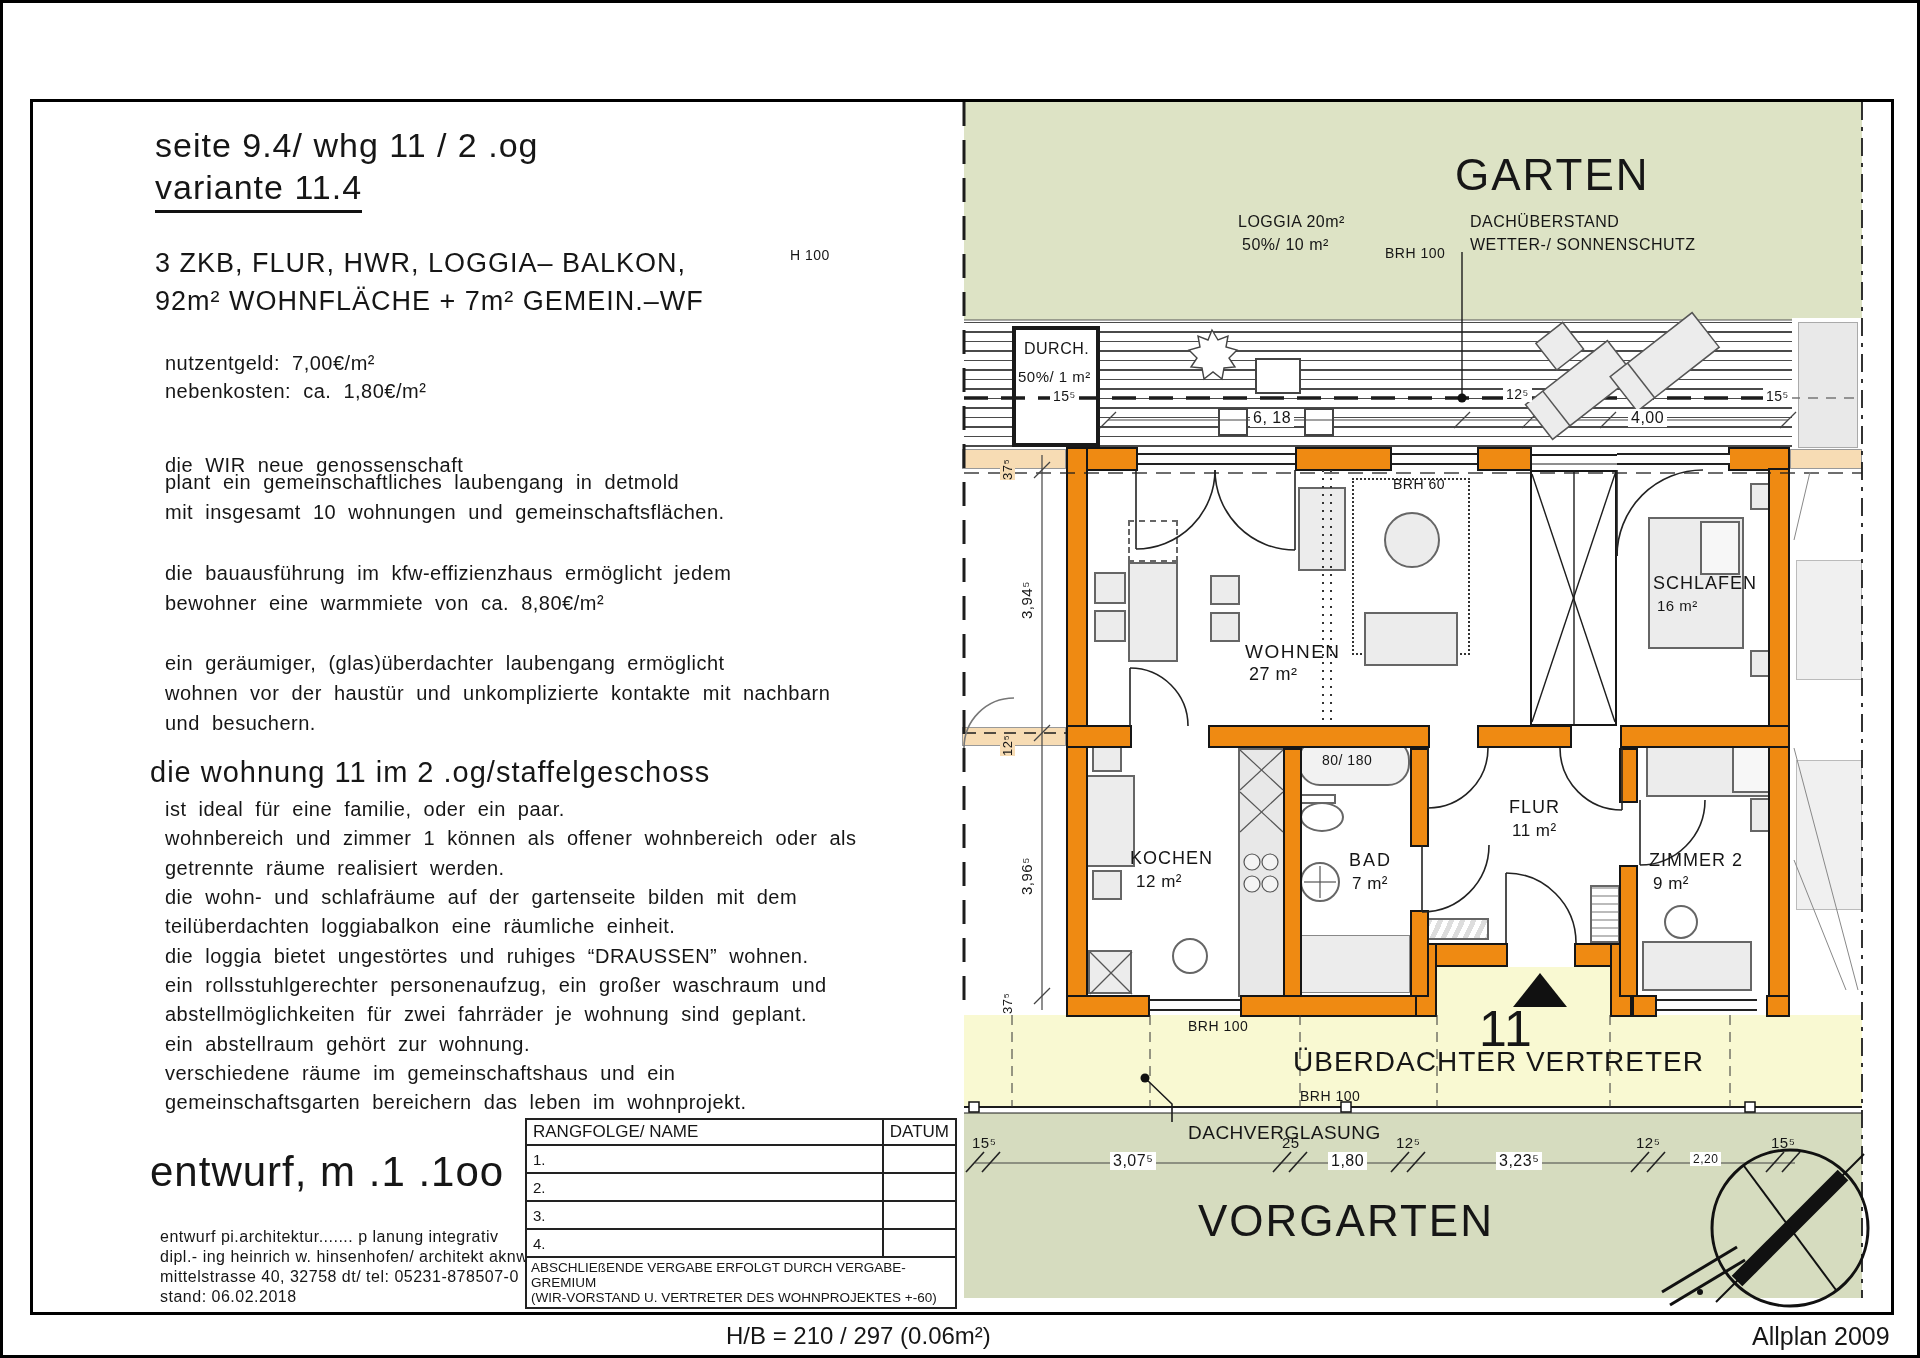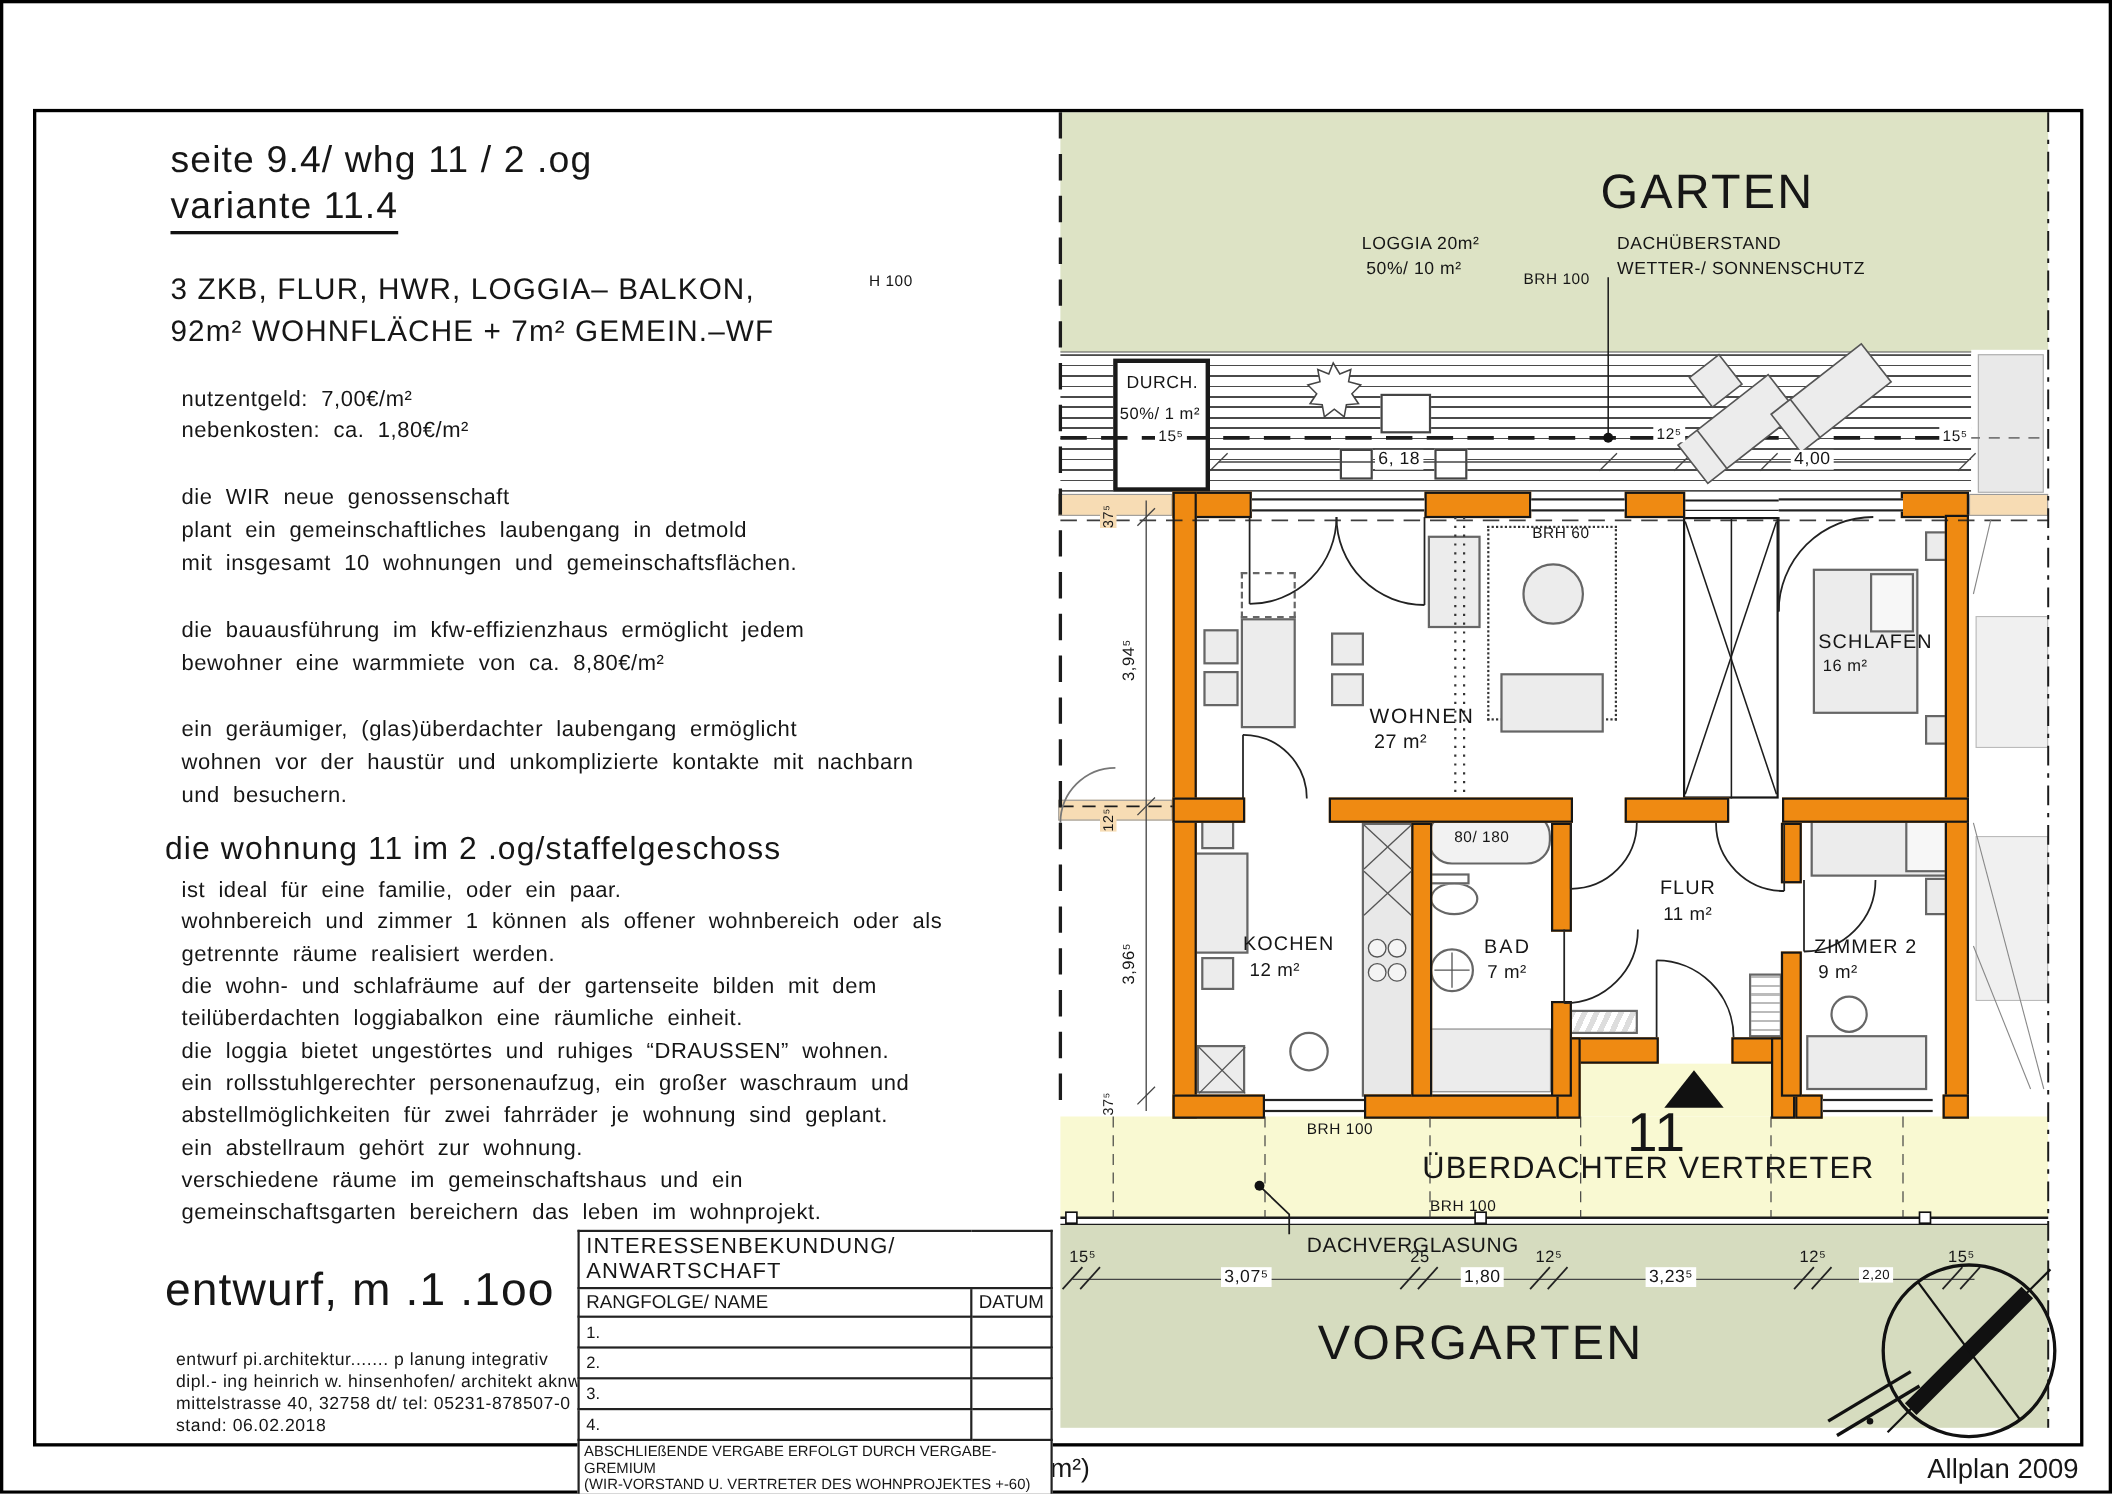--- a/index.html
+++ b/index.html
@@ -240,21 +240,21 @@
     <circle cx="1700" cy="1292" r="3" fill="#111" stroke="none"></circle>
   </g>
 </svg>
 
 <div class="t hand" style="left:155px;top:126px;font-size:34px">seite 9.4/ whg 11 / 2 .og</div>
 <div class="t hand" style="left:155px;top:168px;font-size:34px;border-bottom:3px solid #111;padding-bottom:3px">variante 11.4</div>
 <div class="t hand" style="left:155px;top:248px;font-size:27px">3 ZKB, FLUR, HWR, LOGGIA– BALKON,</div>
 <div class="t hand" style="left:155px;top:286px;font-size:27px">92m² WOHNFLÄCHE + 7m² GEMEIN.–WF</div>
 <div class="t body-t" style="left:165px;top:352px">nutzentgeld:  7,00€/m²</div>
 <div class="t body-t" style="left:165px;top:380px">nebenkosten:  ca. 1,80€/m²</div>
-<div class="t body-t" style="left:165px;top:441px">die WIR neue genossenschaft</div>
+<div class="t body-t" style="left:165px;top:454px">die WIR neue genossenschaft</div>
 <div class="t body-t" style="left:165px;top:471px">plant ein gemeinschaftliches laubengang in detmold</div>
 <div class="t body-t" style="left:165px;top:501px">mit insgesamt 10 wohnungen und gemeinschaftsflächen.</div>
 <div class="t body-t" style="left:165px;top:562px">die bauausführung im kfw-effizienzhaus ermöglicht jedem</div>
 <div class="t body-t" style="left:165px;top:592px">bewohner eine warmmiete von ca. 8,80€/m²</div>
 <div class="t body-t" style="left:165px;top:652px">ein geräumiger, (glas)überdachter laubengang ermöglicht</div>
 <div class="t body-t" style="left:165px;top:682px">wohnen vor der haustür und unkomplizierte kontakte mit nachbarn</div>
 <div class="t body-t" style="left:165px;top:712px">und besuchern.</div>
 <div class="t hand" style="left:150px;top:756px;font-size:29px">die wohnung 11 im 2 .og/staffelgeschoss</div>
 <div class="t body-t" style="left:165px;top:798px">ist ideal für eine familie, oder ein paar.</div>
 <div class="t body-t" style="left:165px;top:827px">wohnbereich und zimmer 1 können als offener wohnbereich oder als</div>
@@ -268,23 +268,20 @@
 <div class="t body-t" style="left:165px;top:1062px">verschiedene räume im gemeinschaftshaus und ein</div>
 <div class="t body-t" style="left:165px;top:1091px">gemeinschaftsgarten bereichern das leben im wohnprojekt.</div>
 <div class="t hand" style="left:150px;top:1148px;font-size:42px">entwurf, m .1 .1oo</div>
 <div class="t" style="left:160px;top:1228px;font-size:16px">entwurf pi.architektur.......  p lanung  integrativ</div>
 <div class="t" style="left:160px;top:1248px;font-size:16px">dipl.- ing heinrich w. hinsenhofen/ architekt aknw</div>
 <div class="t" style="left:160px;top:1268px;font-size:16px">mittelstrasse 40, 32758 dt/ tel: 05231-878507-0</div>
 <div class="t" style="left:160px;top:1288px;font-size:16px">stand: 06.02.2018</div>
 
 <table class="anw">
   <tbody>
-      <tr>
-        <th colspan="2" style="font-size:20px;font-weight:normal;letter-spacing:1px">INTERESSENBEKUNDUNG/ ANWARTSCHAFT</th>
-      </tr>
   <tr>
     <td style="width:348px;font-size:17px">RANGFOLGE/ NAME</td>
     <td style="font-size:17px">DATUM</td>
   </tr>
   <tr>
         <td style="font-size:15px;height:22px">1.</td>
         <td></td>
       </tr>
   <tr>
         <td style="font-size:15px;height:22px">2.</td>

